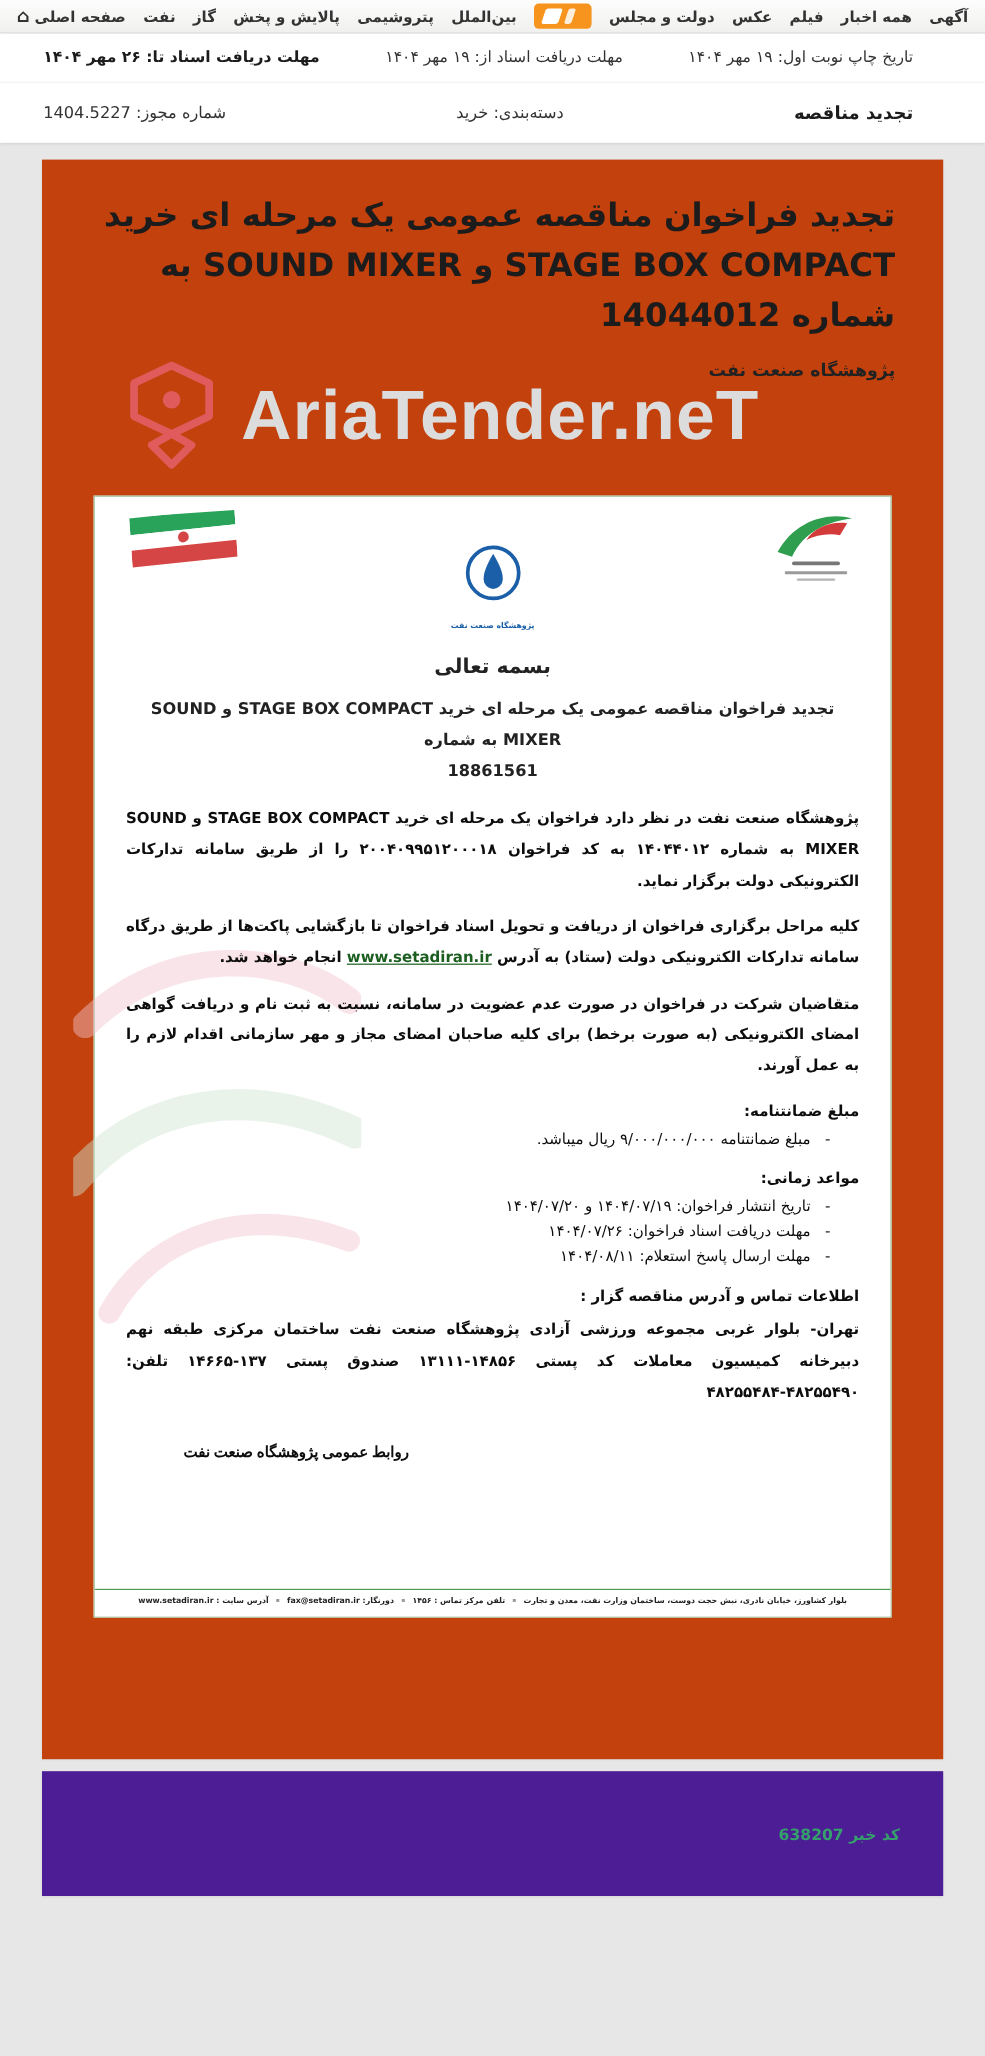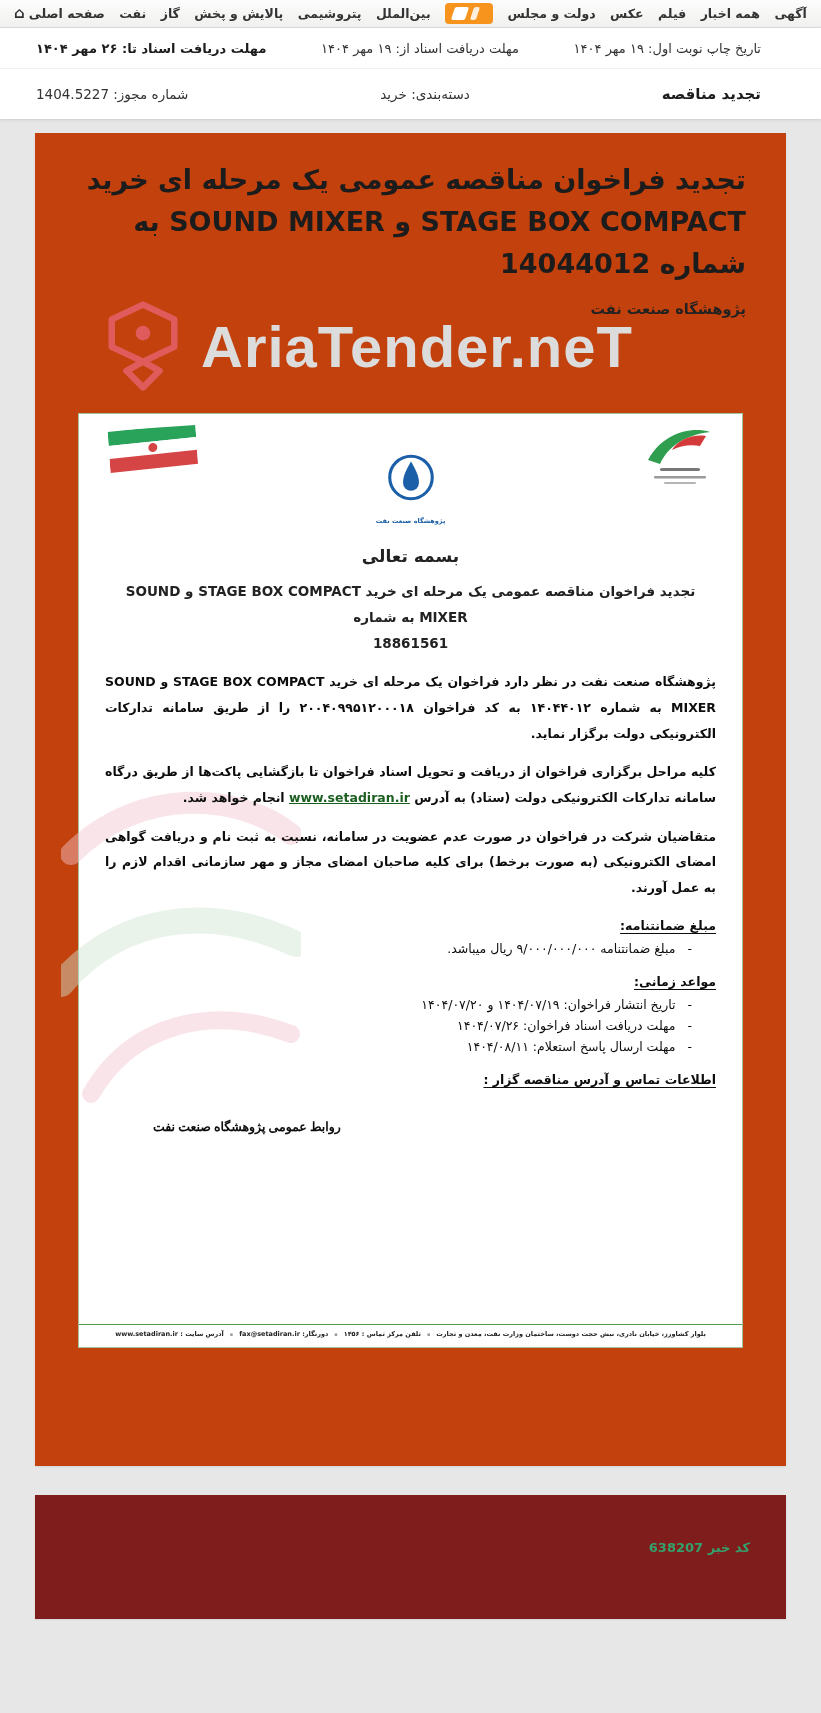--- a/index.html
+++ b/index.html
@@ -79,42 +79,42 @@
   .scan-title{
     text-align:center;font-weight:700;font-size:13.5px;line-height:1.95;margin-top:12px;
   }
   .scan p.body{
     font-size:12.5px;font-weight:700;line-height:2.05;text-align:justify;
     margin:13px 0 0;color:#0d0d0d;position:relative;z-index:1;
   }
   .doc-link{color:#1b5e20;text-decoration:underline;}
   .sec-head{
     display:inline-block;font-size:12.5px;font-weight:700;color:#0d0d0d;
-    text-decoration:underline;text-underline-offset:3px;margin:18px 0 2px;
+    text-underline-offset:3px;margin:18px 0 2px;
     position:relative;z-index:1;
   }
   .li{
     display:flex;gap:12px;padding-right:24px;margin-top:6px;
     font-size:12.5px;font-weight:400;color:#0d0d0d;position:relative;z-index:1;
   }
   .li .dash::before{content:"-";}
   .signature{
     margin-top:30px;font-size:12.5px;font-weight:700;color:#0d0d0d;
     text-align:left;padding-left:48px;position:relative;z-index:1;font-family:Liberation Serif, serif;
   }
   .scan-footer{
     position:absolute;bottom:0;left:0;right:0;background:#fff;
     border-top:1px solid #4e9a51;padding:5px 8px 9px;
     display:flex;justify-content:center;align-items:center;
     font-size:6.5px;font-weight:700;color:#222;direction:rtl;white-space:nowrap;
   }
   .sfpart:not(:last-child)::after{content:"▪";margin:0 6px;color:#999;font-size:5px;vertical-align:middle;}
   
   .newsbox{
-    margin:29px 35px 0;background:#7f1d1d;height:124px;box-sizing:border-box;
+    margin:10px 35px 0;background:#4c1d95;height:104px;box-sizing:border-box;
     padding:42px 36px 0;box-shadow:0 1px 2px rgba(0,0,0,.08);
   }
   .news-code{color:#35a06b;font-size:13px;font-weight:700;}
 </style>
 </head>
 <body>
 
 <div class="nav">
   <span class="nav-item">
     <span class="home-glyph">⌂</span>
@@ -226,20 +226,21 @@
     <div class="li">
       <span class="dash"></span>
       <span>مهلت دریافت اسناد فراخوان: ۱۴۰۴/۰۷/۲۶</span>
     </div>
     <div class="li">
       <span class="dash"></span>
       <span>مهلت ارسال پاسخ استعلام: ۱۴۰۴/۰۸/۱۱</span>
     </div>
 
     <div><span class="sec-head">اطلاعات تماس و آدرس مناقصه گزار :</span></div>
+    <p class="body" style="margin-top:6px;">تهران- بلوار غربی مجموعه ورزشی آزادی پژوهشگاه صنعت نفت ساختمان مرکزی طبقه نهم دبیرخانه کمیسیون معاملات کد پستی ۱۴۸۵۶-۱۳۱۱۱ صندوق پستی ۱۳۷-۱۴۶۶۵ تلفن: ۴۸۲۵۵۴۹۰-۴۸۲۵۵۴۸۴</p>
 
     <div class="signature">روابط عمومی پژوهشگاه صنعت نفت</div>
 
     <div class="scan-footer">
       <span class="sfpart">بلوار کشاورز، خیابان نادری، نبش حجت دوست، ساختمان وزارت نفت، معدن و تجارت</span>
       <span class="sfpart">تلفن مرکز تماس : ۱۴۵۶</span>
       <span class="sfpart">دورنگار: fax@setadiran.ir</span>
       <span class="sfpart">آدرس سایت : www.setadiran.ir</span>
     </div>
   </div>

